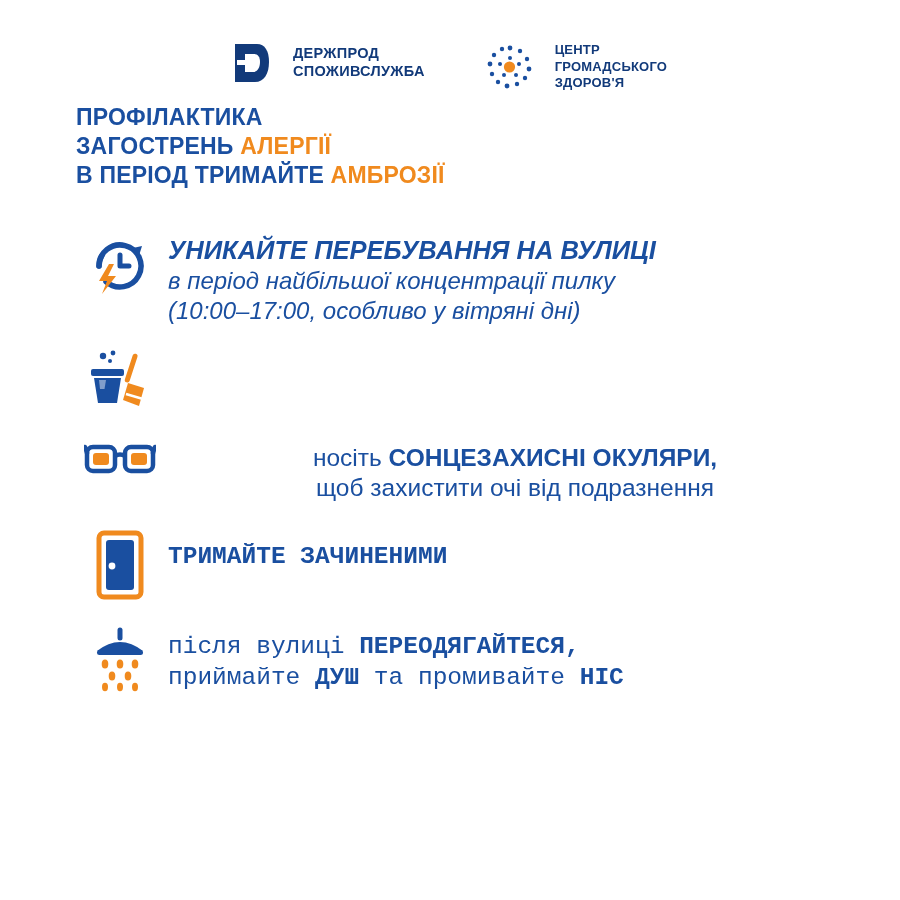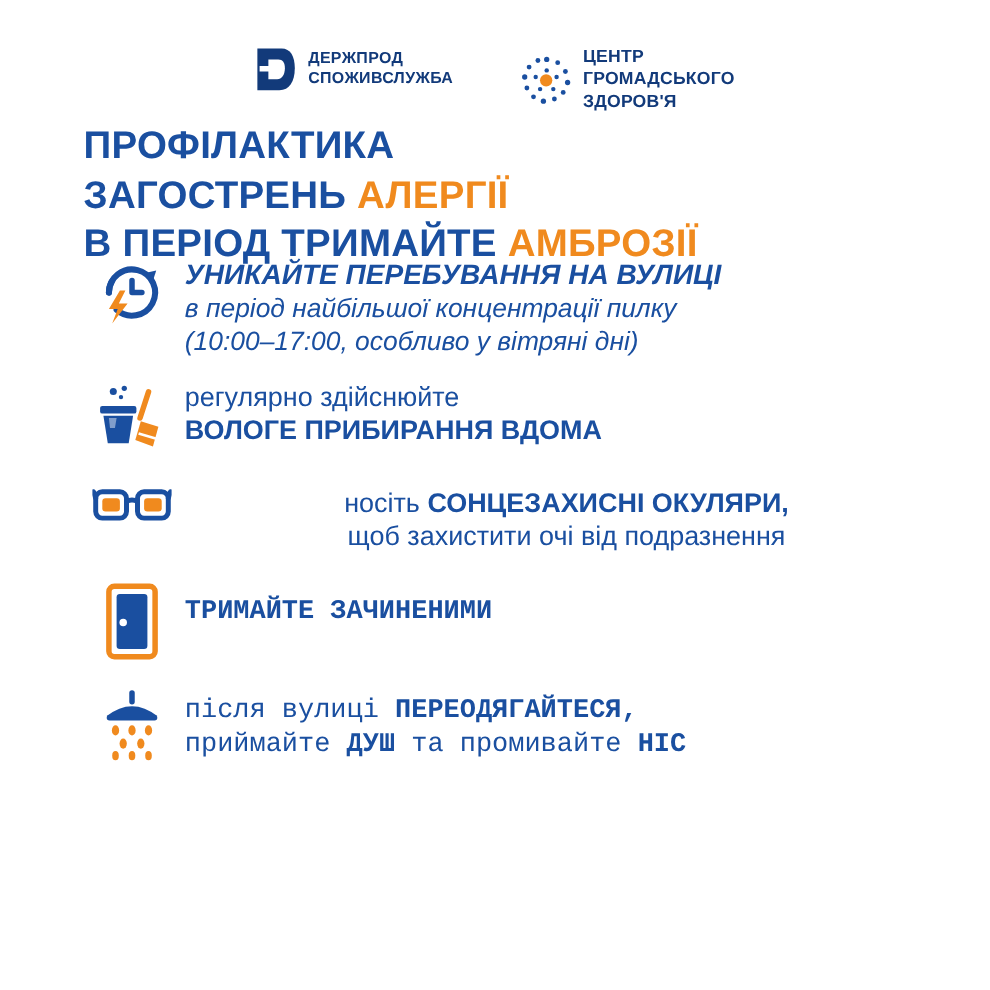--- a/index.html
+++ b/index.html
@@ -30,56 +30,56 @@
     left: 0;
     width: 900px;
     display: flex;
     justify-content: center;
     align-items: flex-start;
     gap: 62px;
   }
   .logo-block {
     display: flex;
     align-items: center;
-    gap: 10px;
+    gap: 22px;
   }
   .logo-mark-dsp {
     width: 38px;
     height: 42px;
     flex: none;
   }
   .logo-text-dsp {
     font-size: 14.5px;
     font-weight: bold;
     line-height: 1.22;
     color: #123a7a;
     letter-spacing: 0.3px;
     white-space: pre-line;
   }
   .logo-mark-cgz {
     width: 46px;
     height: 46px;
     flex: none;
   }
   .logo-text-cgz {
-    font-size: 16px;
+    font-size: 13px;
     font-weight: bold;
     line-height: 1.28;
     color: #123a7a;
     letter-spacing: 0.2px;
     white-space: pre-line;
   }
 
   
   .title {
     position: absolute;
     top: 88px;
     left: 76px;
     width: 760px;
-    font-size: 35px;
+    font-size: 23px;
     font-weight: bold;
     line-height: 1.26;
     color: #1a4fa0;
     letter-spacing: 0.2px;
   }
   .title .hl { color: #f08a1e; }
   .title-line { display: block; white-space: pre; }
 
   
   .tips {
@@ -205,24 +205,20 @@
           <circle cx="26" cy="6" r="2.4" fill="#1a4fa0"></circle>
           <circle cx="23" cy="14" r="2" fill="#1a4fa0"></circle>
           <rect x="4" y="22" width="33" height="7" rx="2" fill="#1a4fa0"></rect>
           <path d="M7 31 h27 l-4 25 h-19 z" fill="#1a4fa0"></path>
           <path d="M12 33 h7 l-1.5 9 h-4.5 z" fill="#ffffff" opacity="0.45"></path>
           <rect x="42" y="6" width="5" height="30" rx="2.5" transform="rotate(18 44 20)" fill="#f08a1e"></rect>
           <path d="M41 36 l16 5 l-5 18 l-16 -6 z" fill="#f08a1e"></path>
           <path d="M39 47 l17 5" stroke="#ffffff" stroke-width="2.4" fill="none"></path>
         </svg>
       </div>
-      <div class="tip-text">
-        <span class="ln">регулярно здійснюйте</span>
-        <span class="ln b">ВОЛОГЕ ПРИБИРАННЯ ВДОМА</span>
-      </div>
     </div>
 
     <div class="tip tip-3">
       <div class="tip-icon">
         <svg width="72" height="46" viewBox="0 0 72 46">
           <rect x="3" y="10" width="28" height="24" rx="6" fill="none" stroke="#1a4fa0" stroke-width="4.5"></rect>
           <rect x="41" y="10" width="28" height="24" rx="6" fill="none" stroke="#1a4fa0" stroke-width="4.5"></rect>
           <path d="M31 19 q5 -3 10 0" fill="none" stroke="#1a4fa0" stroke-width="4.5"></path>
           <path d="M3 16 L1 10" stroke="#1a4fa0" stroke-width="4.5" stroke-linecap="round"></path>
           <path d="M69 16 L71 10" stroke="#1a4fa0" stroke-width="4.5" stroke-linecap="round"></path>

